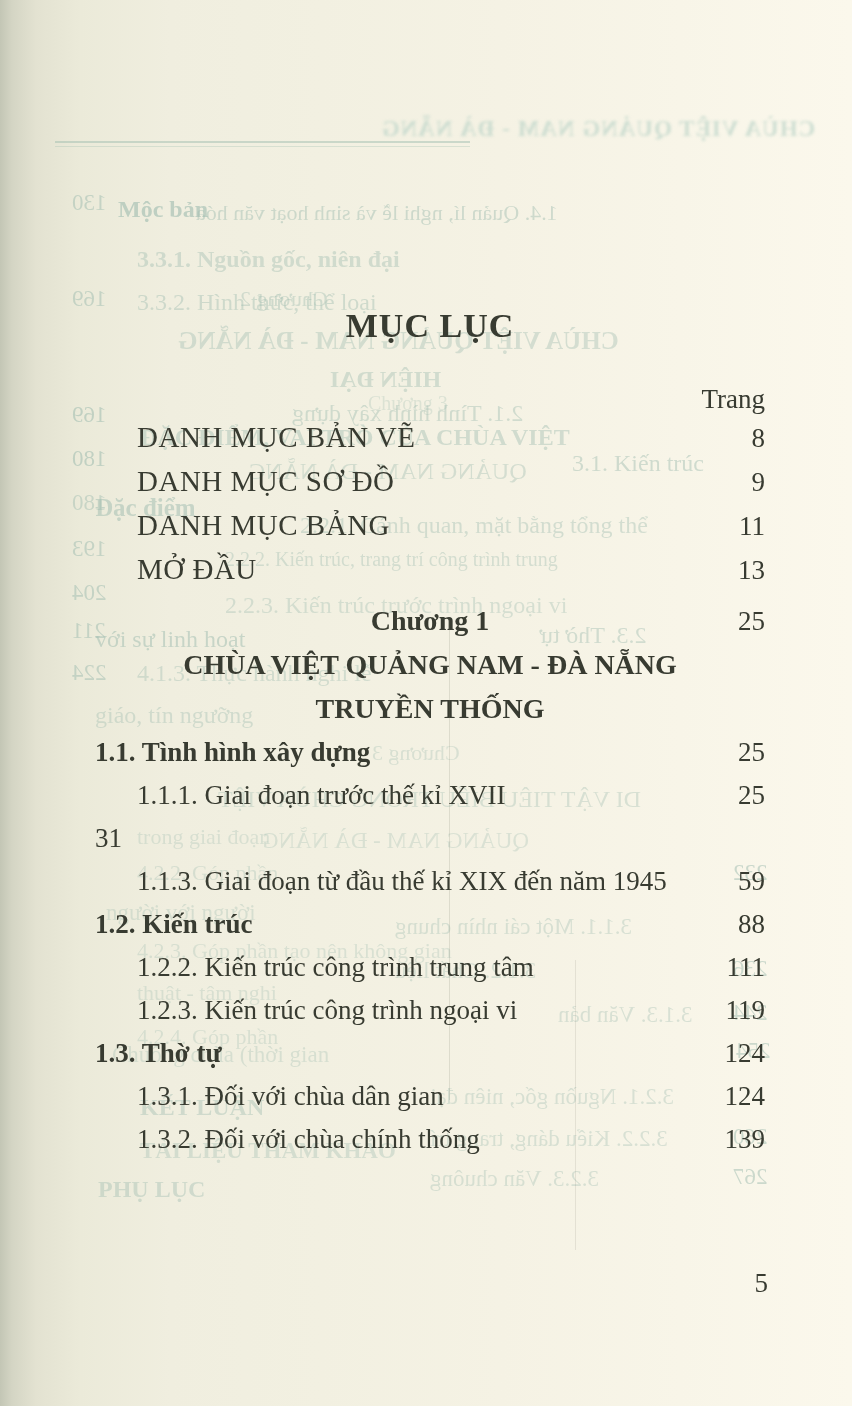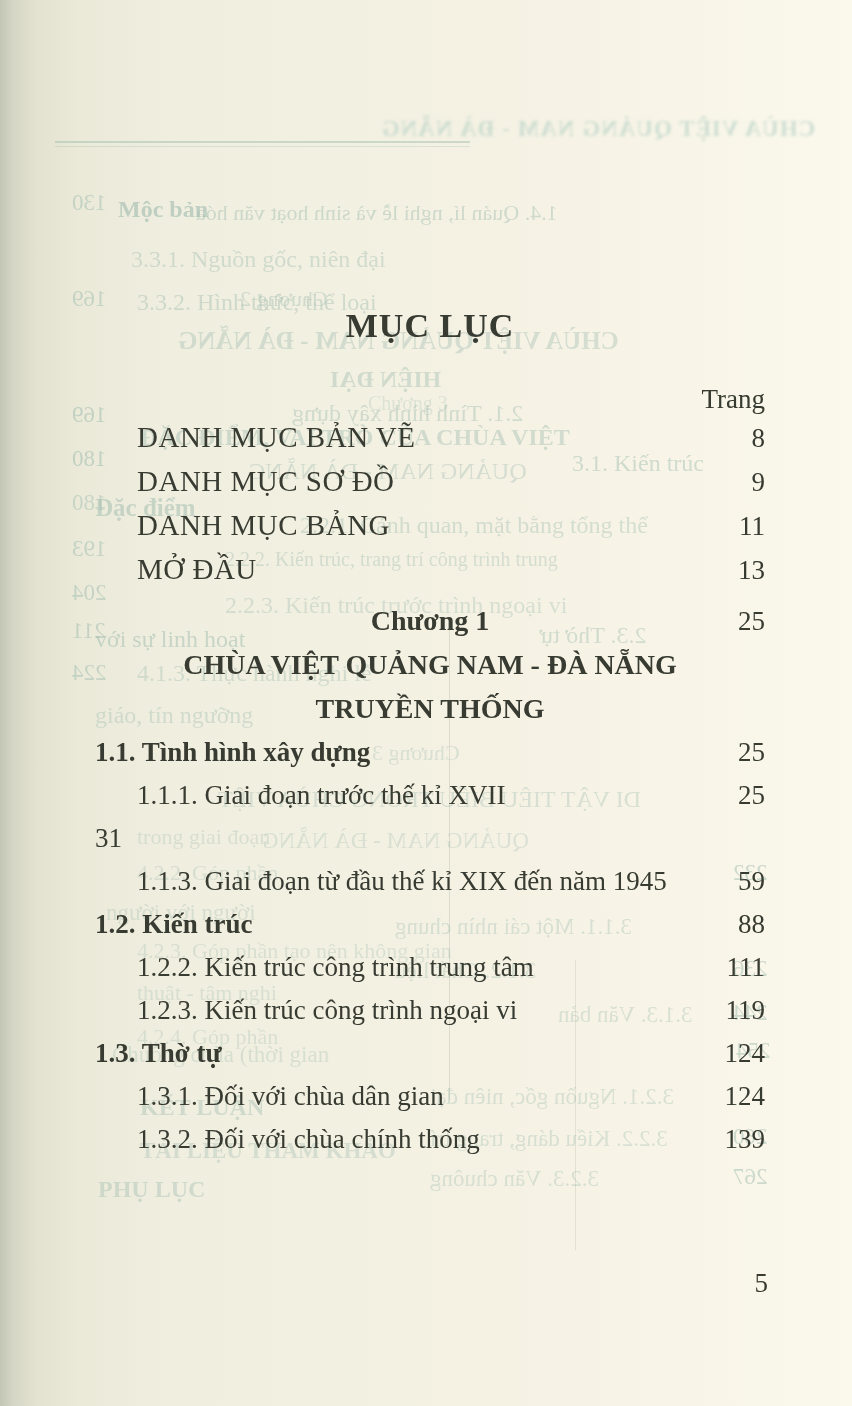--- a/index.html
+++ b/index.html
@@ -65,21 +65,21 @@
 
 <div class="page">
 
   <div class="hdr-ghost">CHÙA VIỆT QUẢNG NAM - ĐÀ NẴNG</div>
   <div class="hdr-rule"></div>
 
   <div class="ghost-layer">
       <span style="left: 72px; top: 190px; font-size: 23px; opacity: 0.5; transform: scaleX(-1);">130</span>
       <span style="left: 118px; top: 196px; font-size: 24px; opacity: 0.6; font-weight: bold;">Mộc bản</span>
       <span style="left: 196px; top: 200px; font-size: 22px; opacity: 0.45; transform: scaleX(-1);">1.4. Quản lí, nghi lễ và sinh hoạt văn hóa</span>
-      <span style="left: 131px; top: 246px; font-size: 24px; opacity: 0.4;">3.3.1. Nguồn gốc, niên đại</span>
+      <span style="left: 137px; top: 246px; font-size: 24px; opacity: 0.4; font-weight: bold;">3.3.1. Nguồn gốc, niên đại</span>
       <span style="left: 137px; top: 289px; font-size: 24px; opacity: 0.42;">3.3.2. Hình thức, thể loại</span>
       <span style="left: 240px; top: 286px; font-size: 22px; opacity: 0.4; transform: scaleX(-1);">Chương 2</span>
       <span style="left: 72px; top: 286px; font-size: 23px; opacity: 0.5; transform: scaleX(-1);">169</span>
       <span style="left: 178px; top: 327px; font-size: 25px; opacity: 0.38; font-weight: bold; transform: scaleX(-1);">CHÙA VIỆT QUẢNG NAM - ĐÀ NẴNG</span>
       <span style="left: 330px; top: 366px; font-size: 24px; opacity: 0.4; font-weight: bold; transform: scaleX(-1);">HIỆN ĐẠI</span>
       <span style="left: 368px; top: 392px; font-size: 20px; opacity: 0.28;">Chương 3</span>
       <span style="left: 292px; top: 400px; font-size: 24px; opacity: 0.42; transform: scaleX(-1);">2.1. Tình hình xây dựng</span>
       <span style="left: 72px; top: 402px; font-size: 23px; opacity: 0.55; transform: scaleX(-1);">169</span>
       <span style="left: 140px; top: 424px; font-size: 24px; opacity: 0.42; font-weight: bold;">ĐẶC ĐIỂM, VAI TRÒ CỦA CHÙA VIỆT</span>
       <span style="left: 72px; top: 446px; font-size: 23px; opacity: 0.55; transform: scaleX(-1);">180</span>

